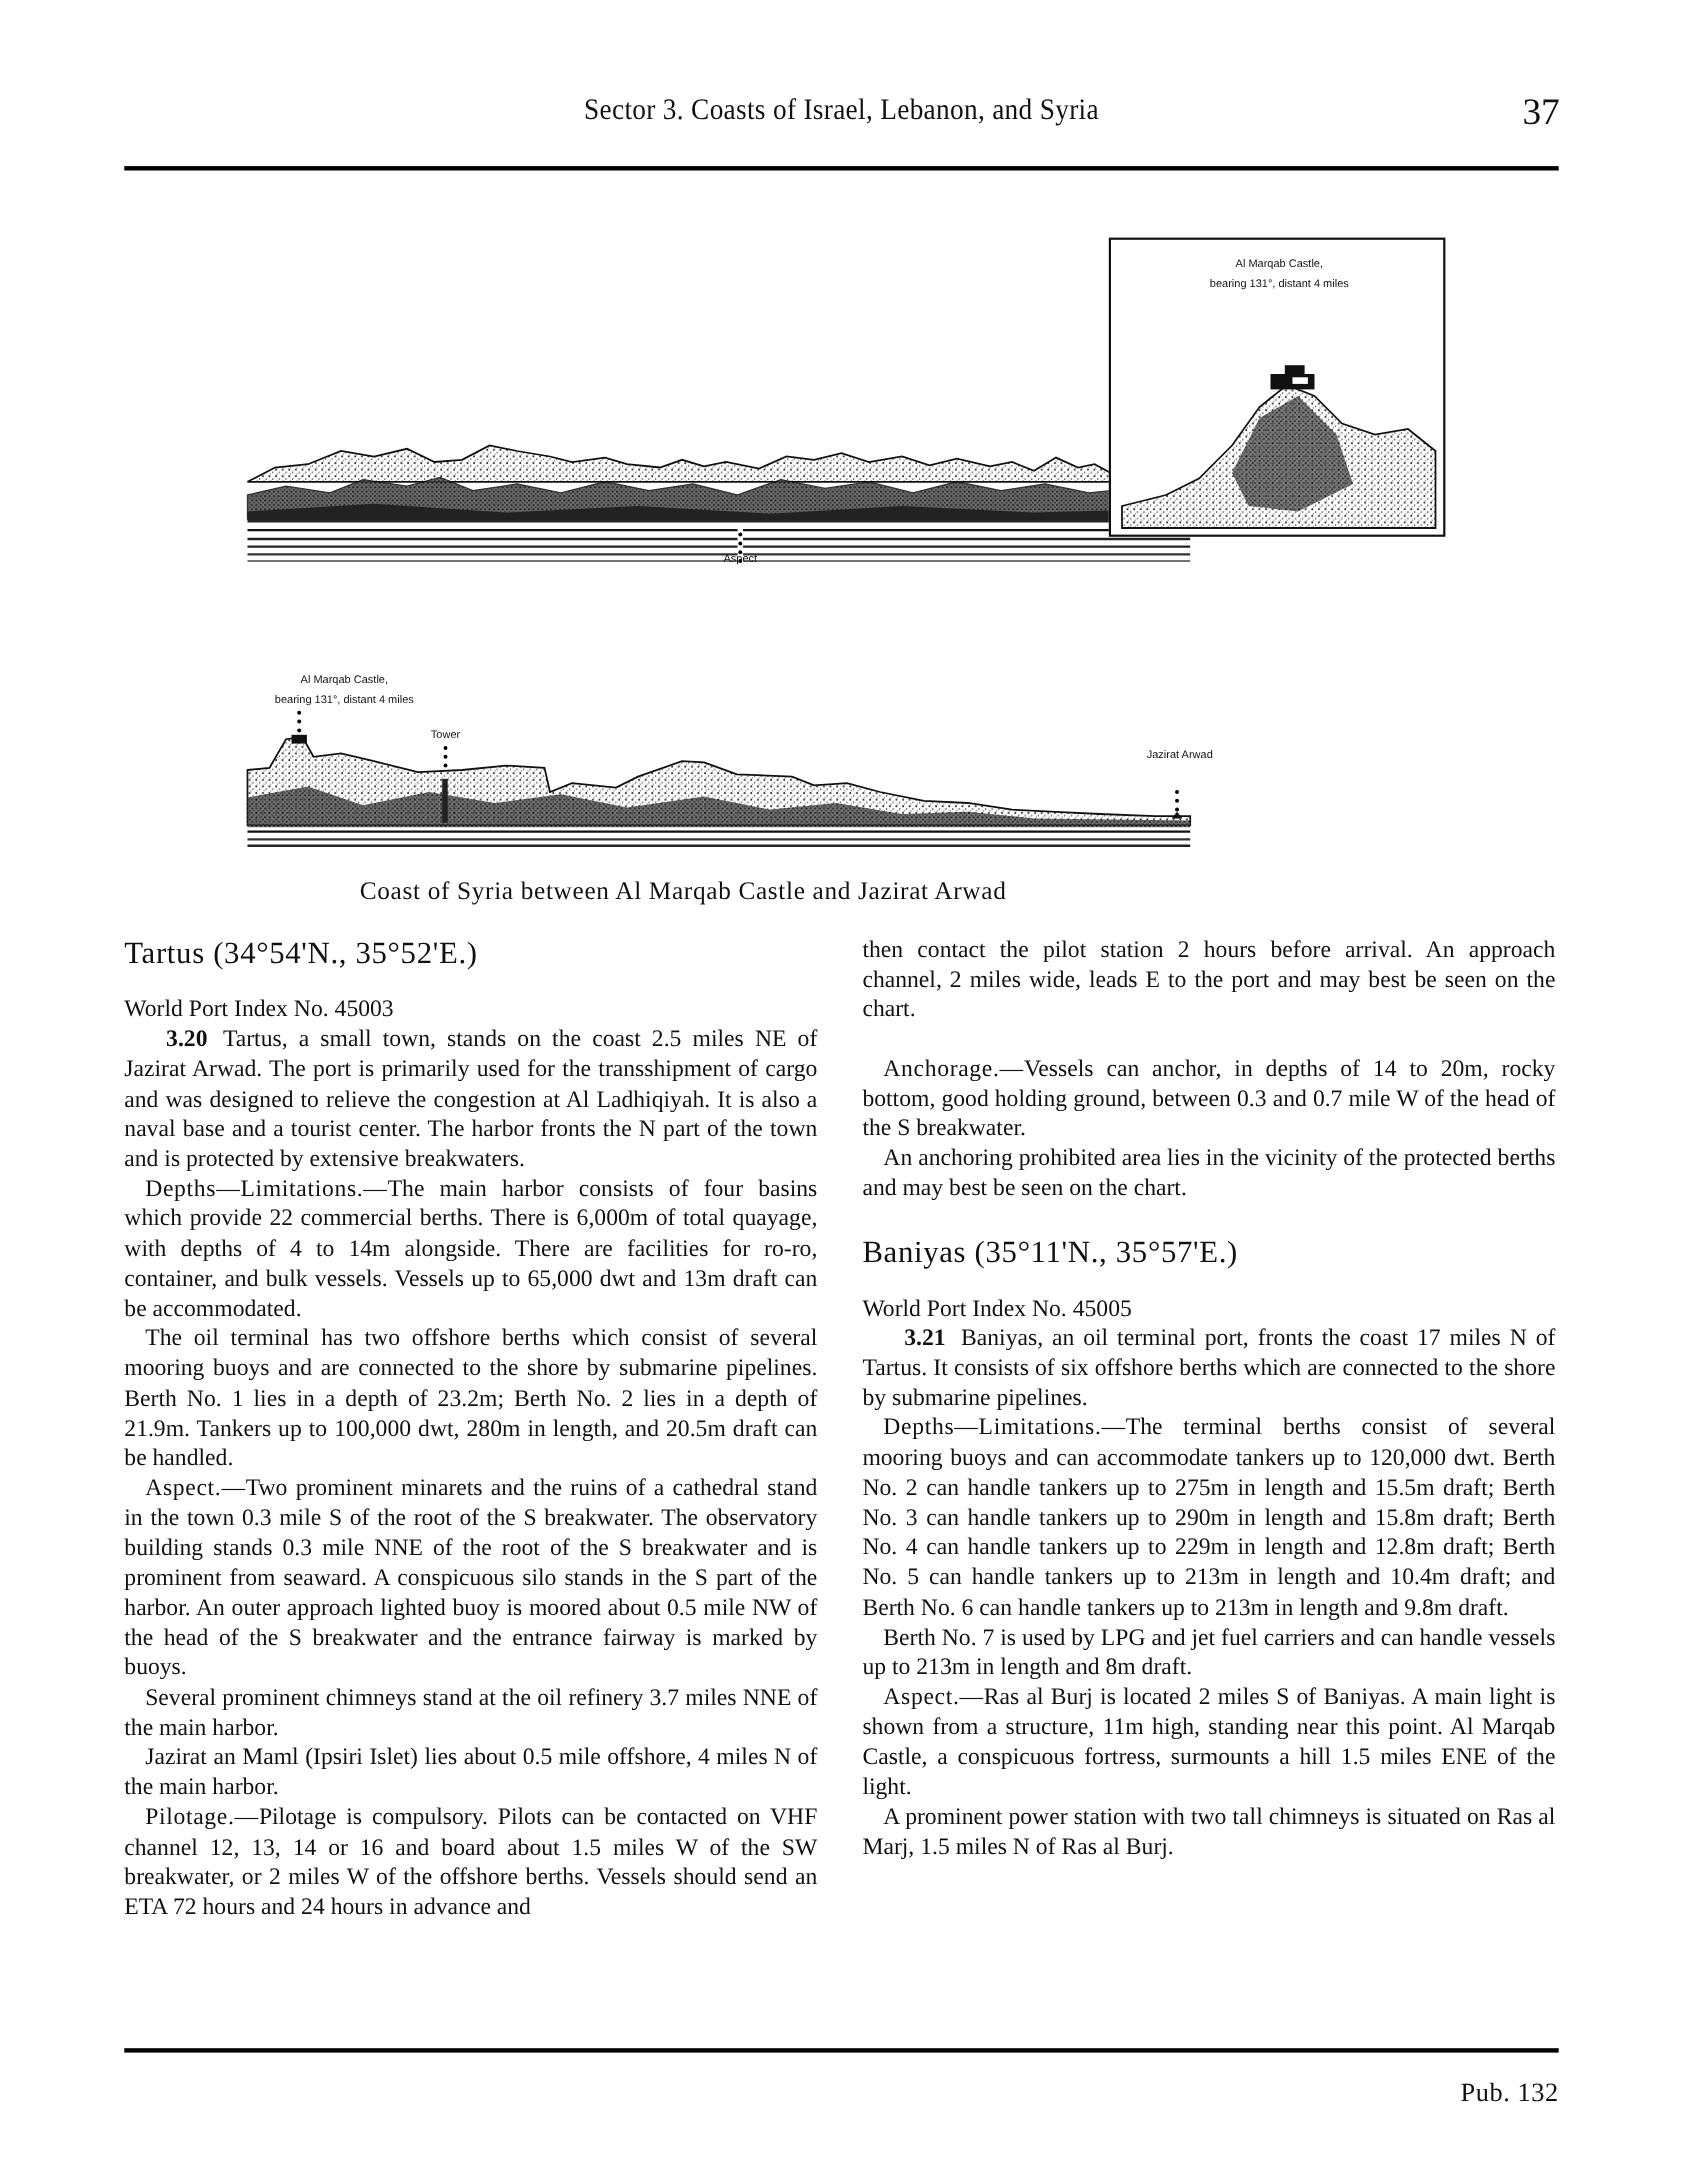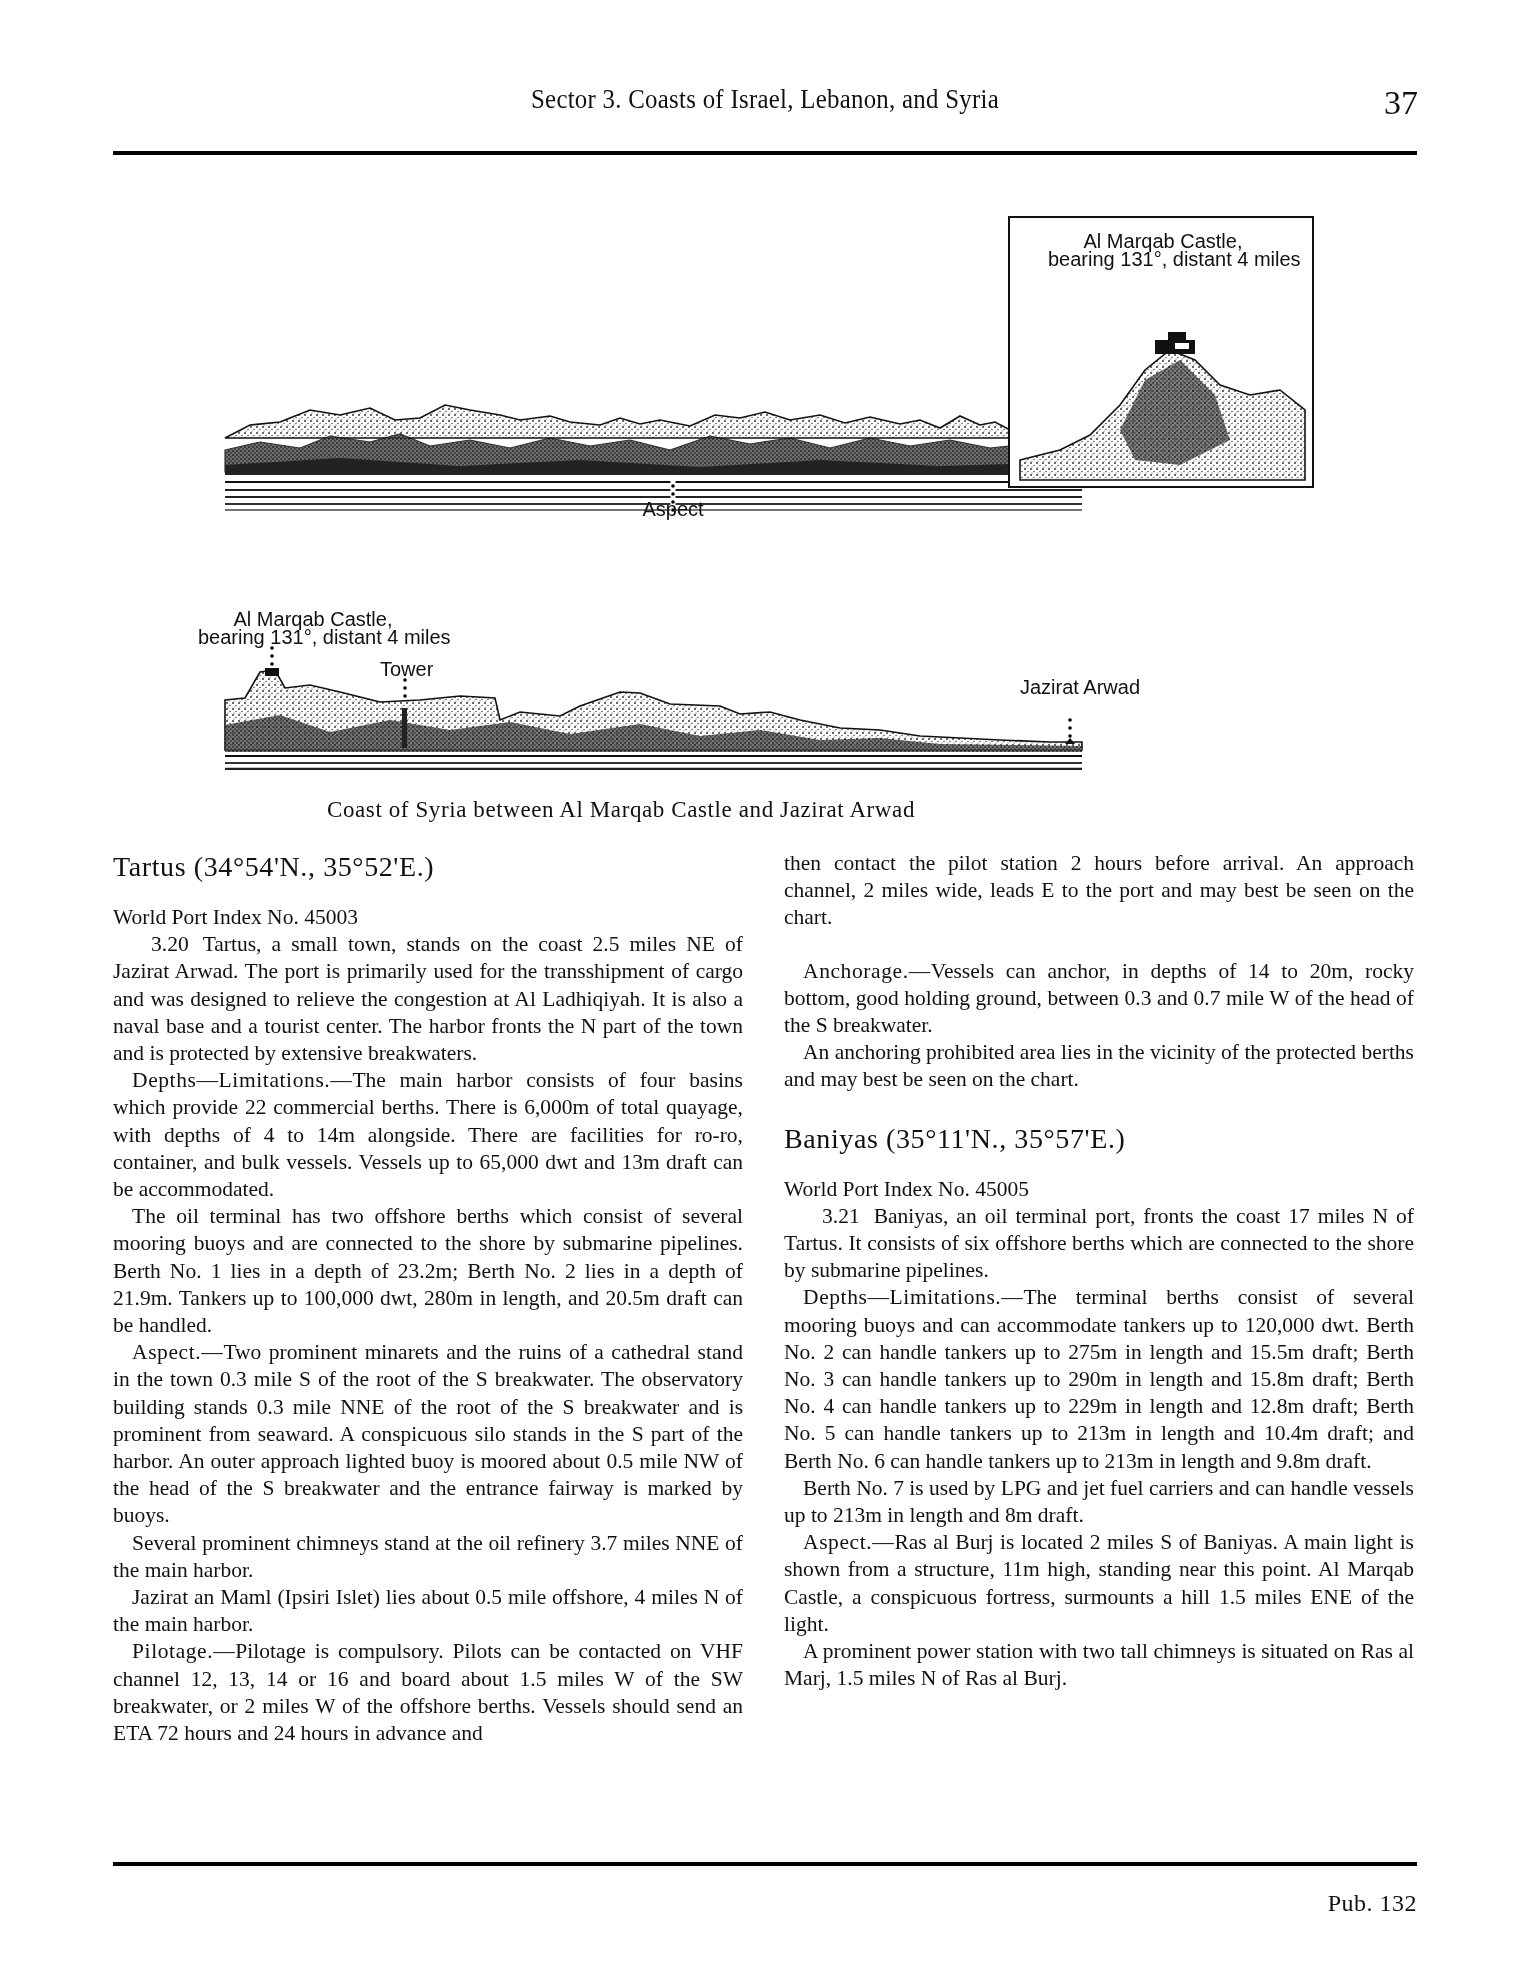--- a/index.html
+++ b/index.html
@@ -13,39 +13,39 @@
   }
   .page-number { position: absolute; right: 112px; top: 84px; font-size: 34px; }
   .rule-top { position: absolute; left: 113px; top: 151px; width: 1304px; height: 4px; background: #000; }
   .rule-bottom { position: absolute; left: 113px; top: 1862px; width: 1304px; height: 4px; background: #000; }
   .pub-footer { position: absolute; right: 113px; top: 1890px; font-size: 24px; letter-spacing: 0.5px; }
 
   .figure { position: absolute; left: 220px; top: 210px; width: 1110px; height: 560px; }
   .figure svg { position: absolute; left: 0; top: 0; }
   .fig-label {
     position: absolute; font-family: "Liberation Sans", "DejaVu Sans", sans-serif;
-    font-size: 20px; color: #111; text-align: center; line-height: 18px; white-space: nowrap;
+    font-size: 10px; color: #111; text-align: center; line-height: 18px; white-space: nowrap;
   }
   .inset-box {
     position: absolute; left: 788px; top: 6px; width: 302px; height: 268px;
     border: 2.5px solid #111; background: #fff;
   }
   .caption {
     position: absolute; left: 0; top: 797px; width: 1242px; text-align: center;
     font-size: 23px; letter-spacing: 0.6px;
   }
 
   .col { position: absolute; width: 630px; font-size: 21.5px; line-height: 27.2px; text-align: justify; }
   .col-left { left: 113px; top: 850px; }
   .col-right { left: 784px; top: 850px; }
   .section-title { font-size: 28px; line-height: 34px; letter-spacing: 0.6px; margin: 0 0 20px 0; font-weight: normal; }
   .wpi { margin: 0 0 26px 0; }
   .para { margin: 0; text-indent: 19px; }
   .para.flush { text-indent: 0; }
-  .para .num { display: inline-block; margin-right: 14px; }
+  .para .num { display: inline-block; margin-right: 14px; font-weight: bold; }
   .gap { height: 26px; }
   .heading-run { letter-spacing: 0.6px; }
 </style>
 </head>
 <body>
 
 <div class="running-head">Sector 3. Coasts of Israel, Lebanon, and Syria</div>
 <div class="page-number">37</div>
 <div class="rule-top"></div>
 

